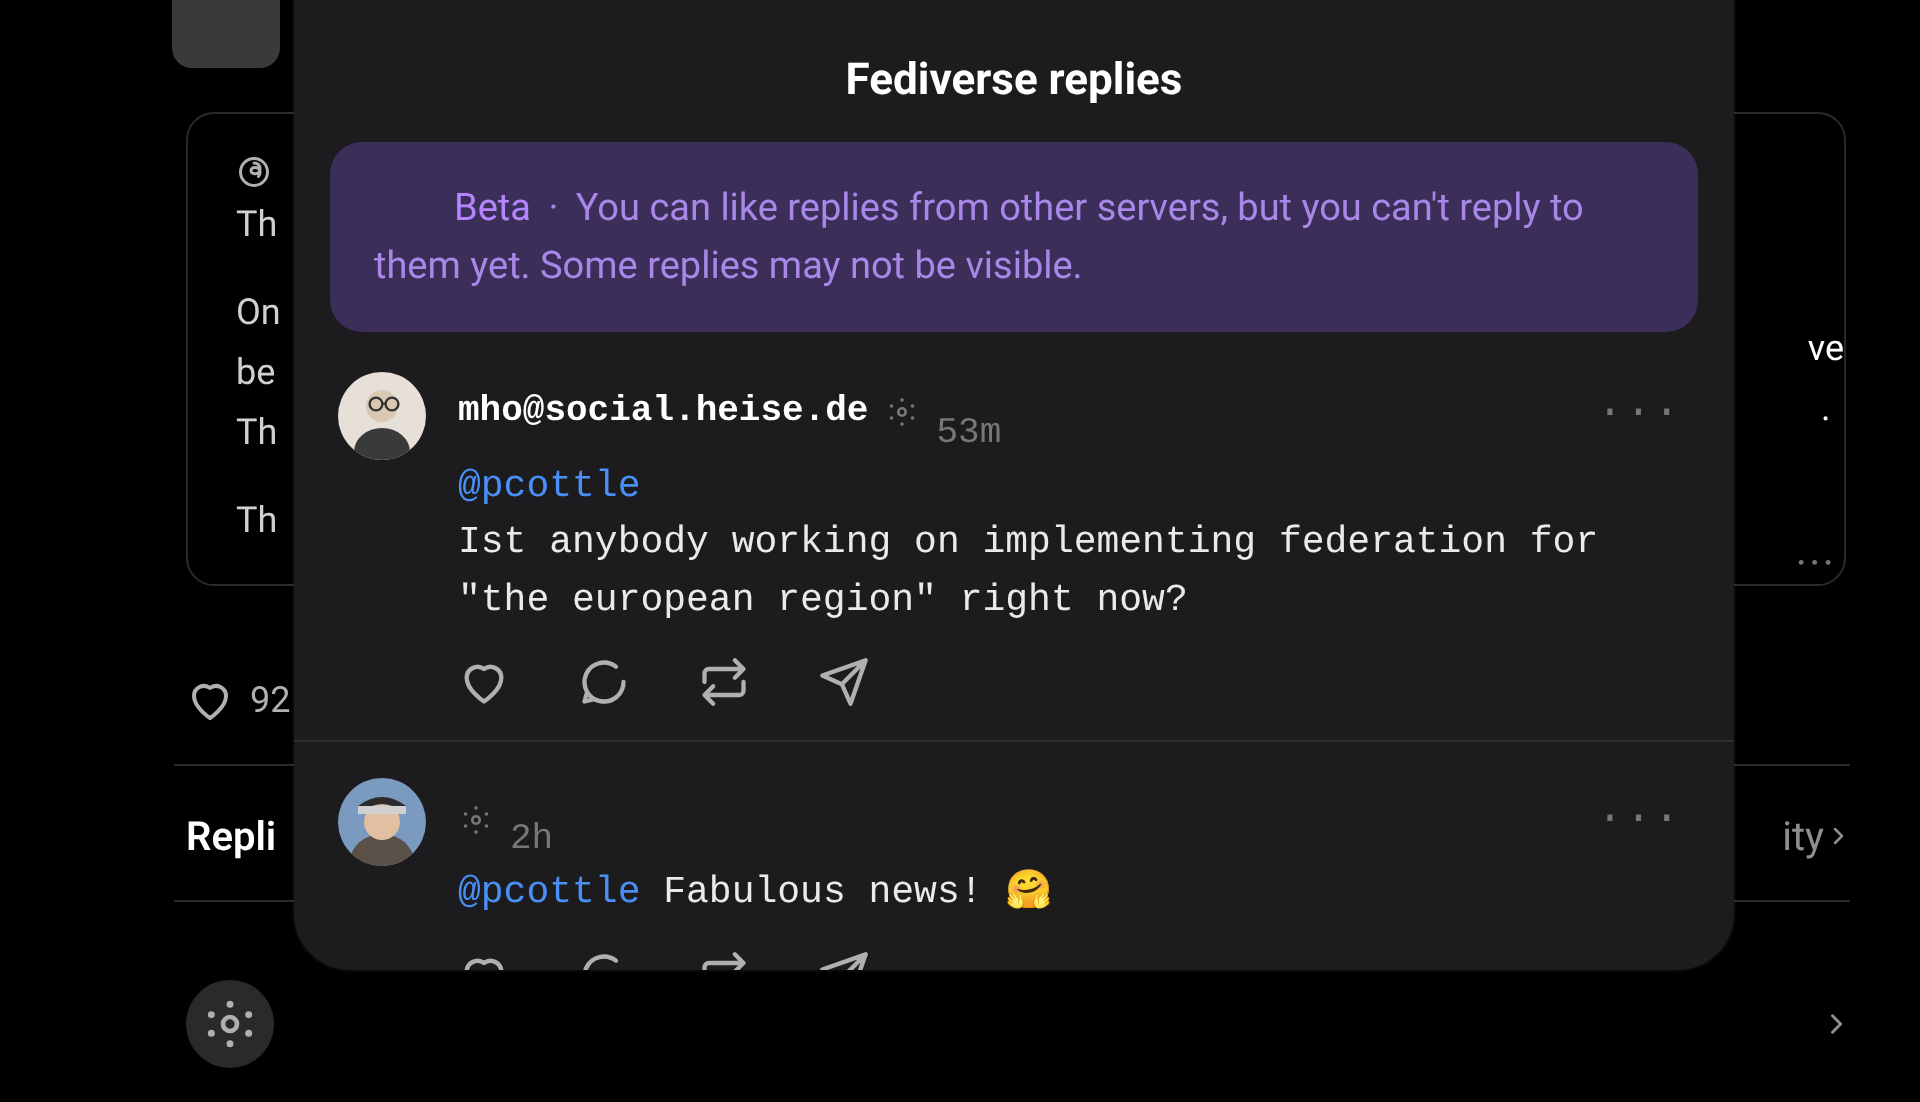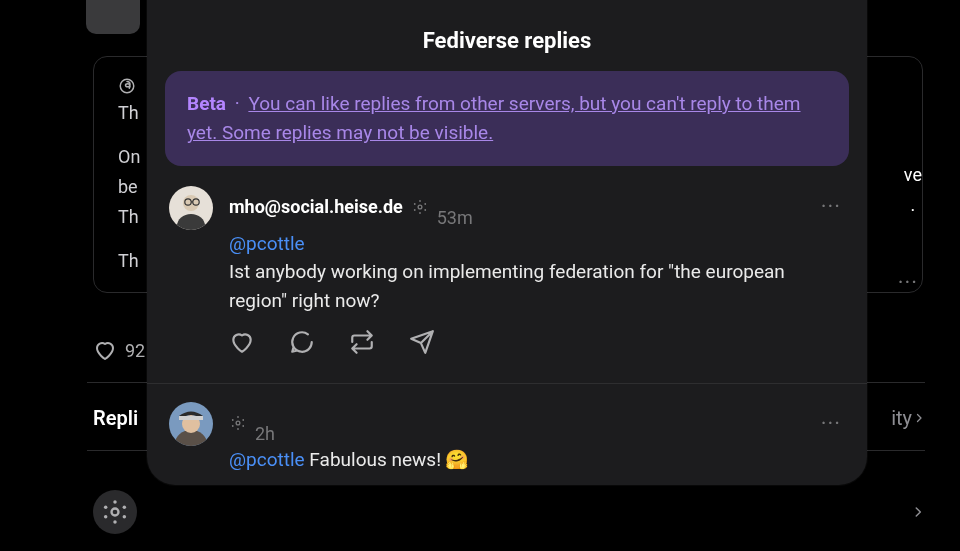--- a/index.html
+++ b/index.html
@@ -150,40 +150,41 @@
   .beta-banner {
     margin: 0 18px 20px 18px;
     background: var(--beta-bg);
     border-radius: 16px;
     padding: 18px 22px;
     font-size: 19px;
     line-height: 1.55;
   }
   .beta-label {
     color: var(--beta-label);
-    font-weight: 700;
+    font-weight: 400;
+    margin-left: 40px;
   }
   .beta-sep {
     color: var(--beta-text);
     margin: 0 4px;
   }
   .beta-text {
     color: var(--beta-text);
-    text-decoration: underline;
   }
 
   .replies-list {
     flex: 1;
     overflow: hidden;
   }
 
   .reply {
     display: flex;
-    padding: 0 22px 28px 22px;
+    padding: 0 22px 16px 22px;
     border-bottom: 1px solid #2e2e30;
+    font-family: Liberation Mono, monospace;
   }
   .reply:last-child { border-bottom: none; padding-bottom: 6px;}
   .reply:not(:first-child) { padding-top: 18px; }
 
   .avatar {
     width: 44px;
     height: 44px;
     border-radius: 50%;
     flex-shrink: 0;
     margin-right: 16px;

